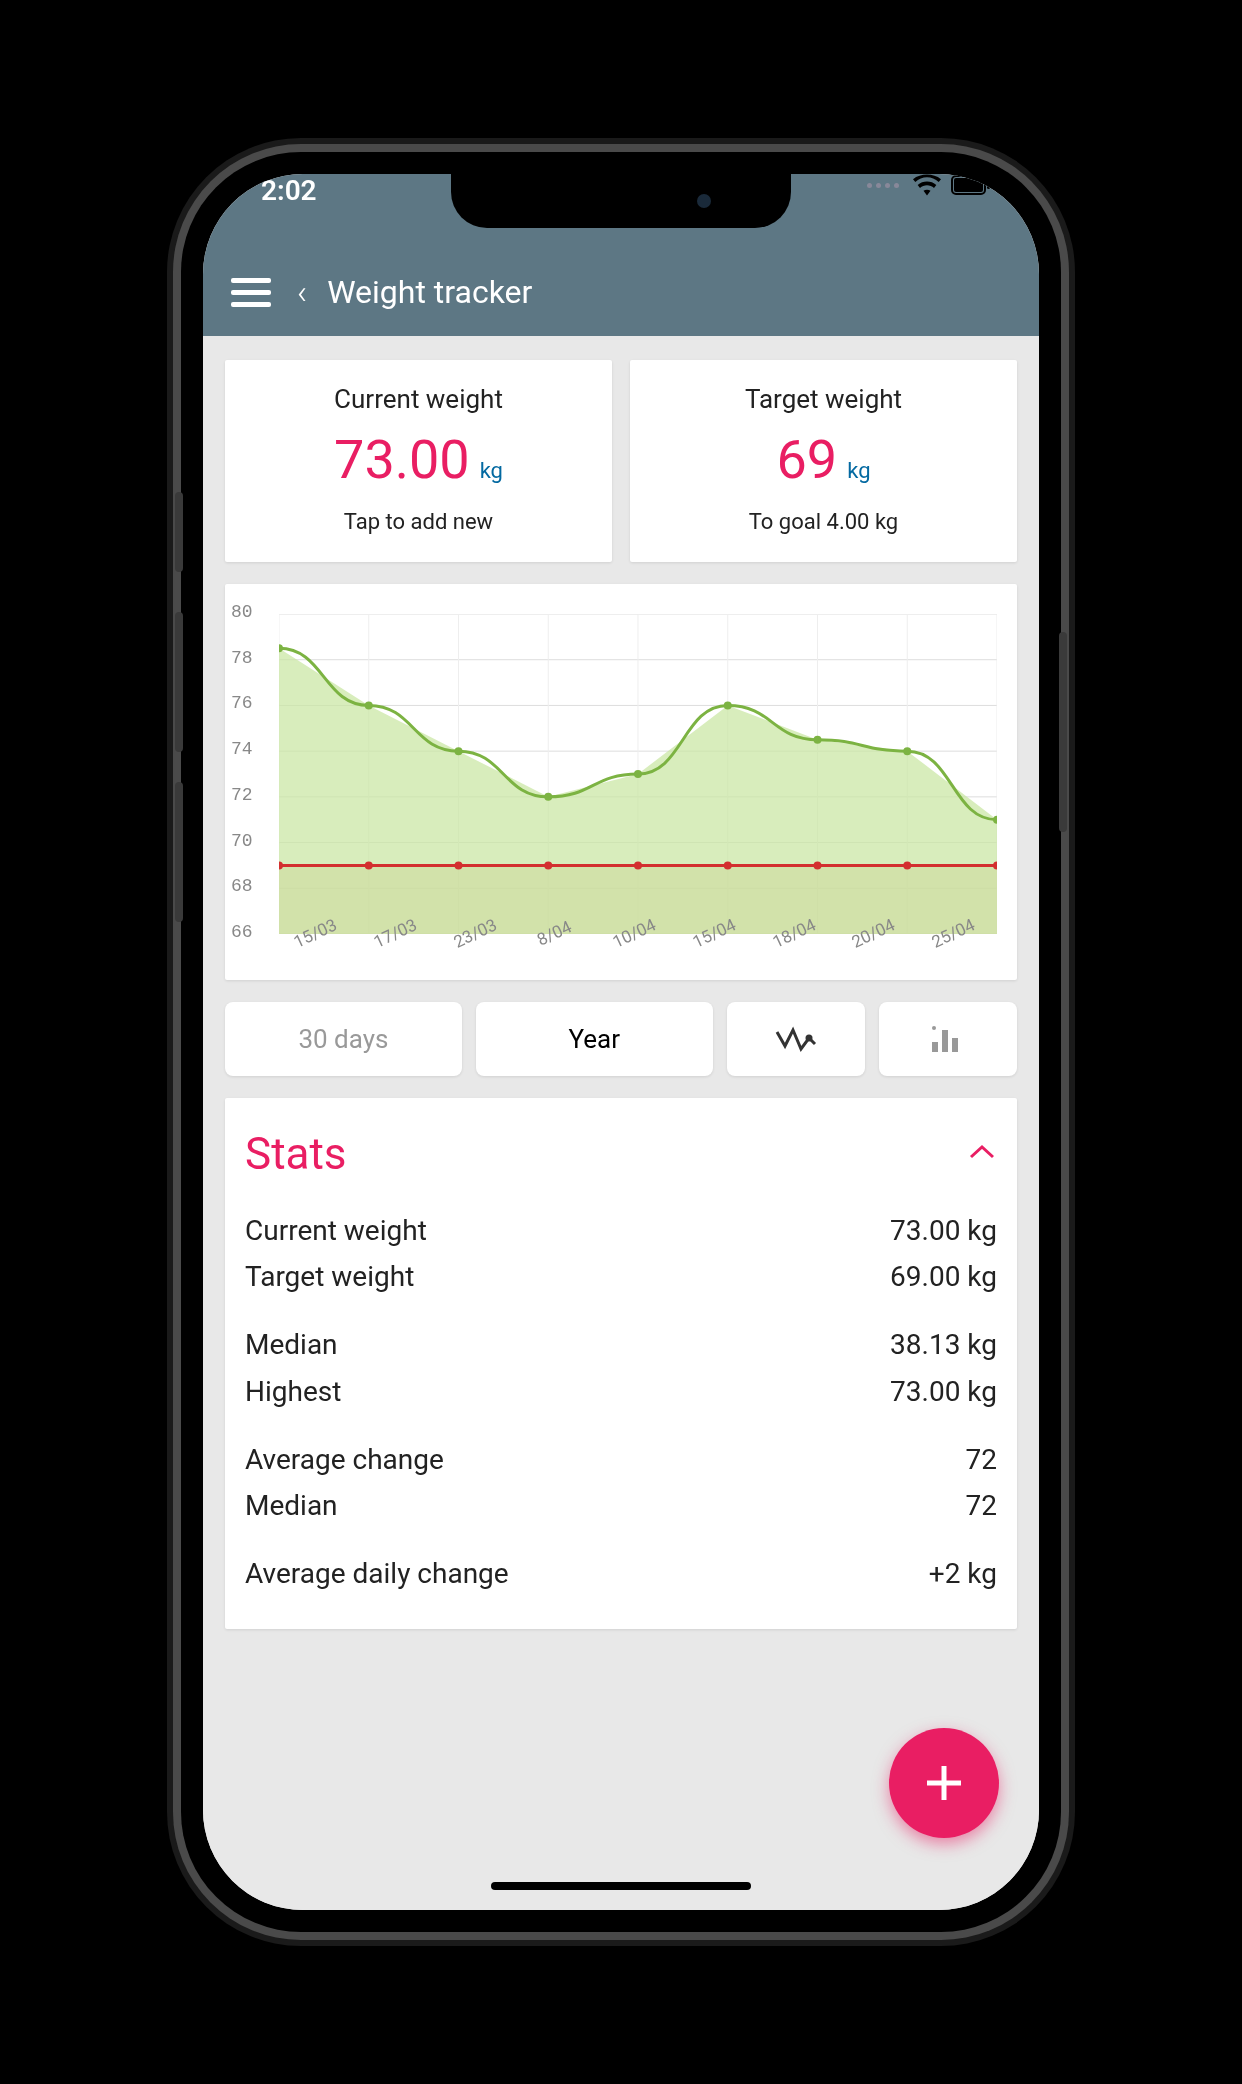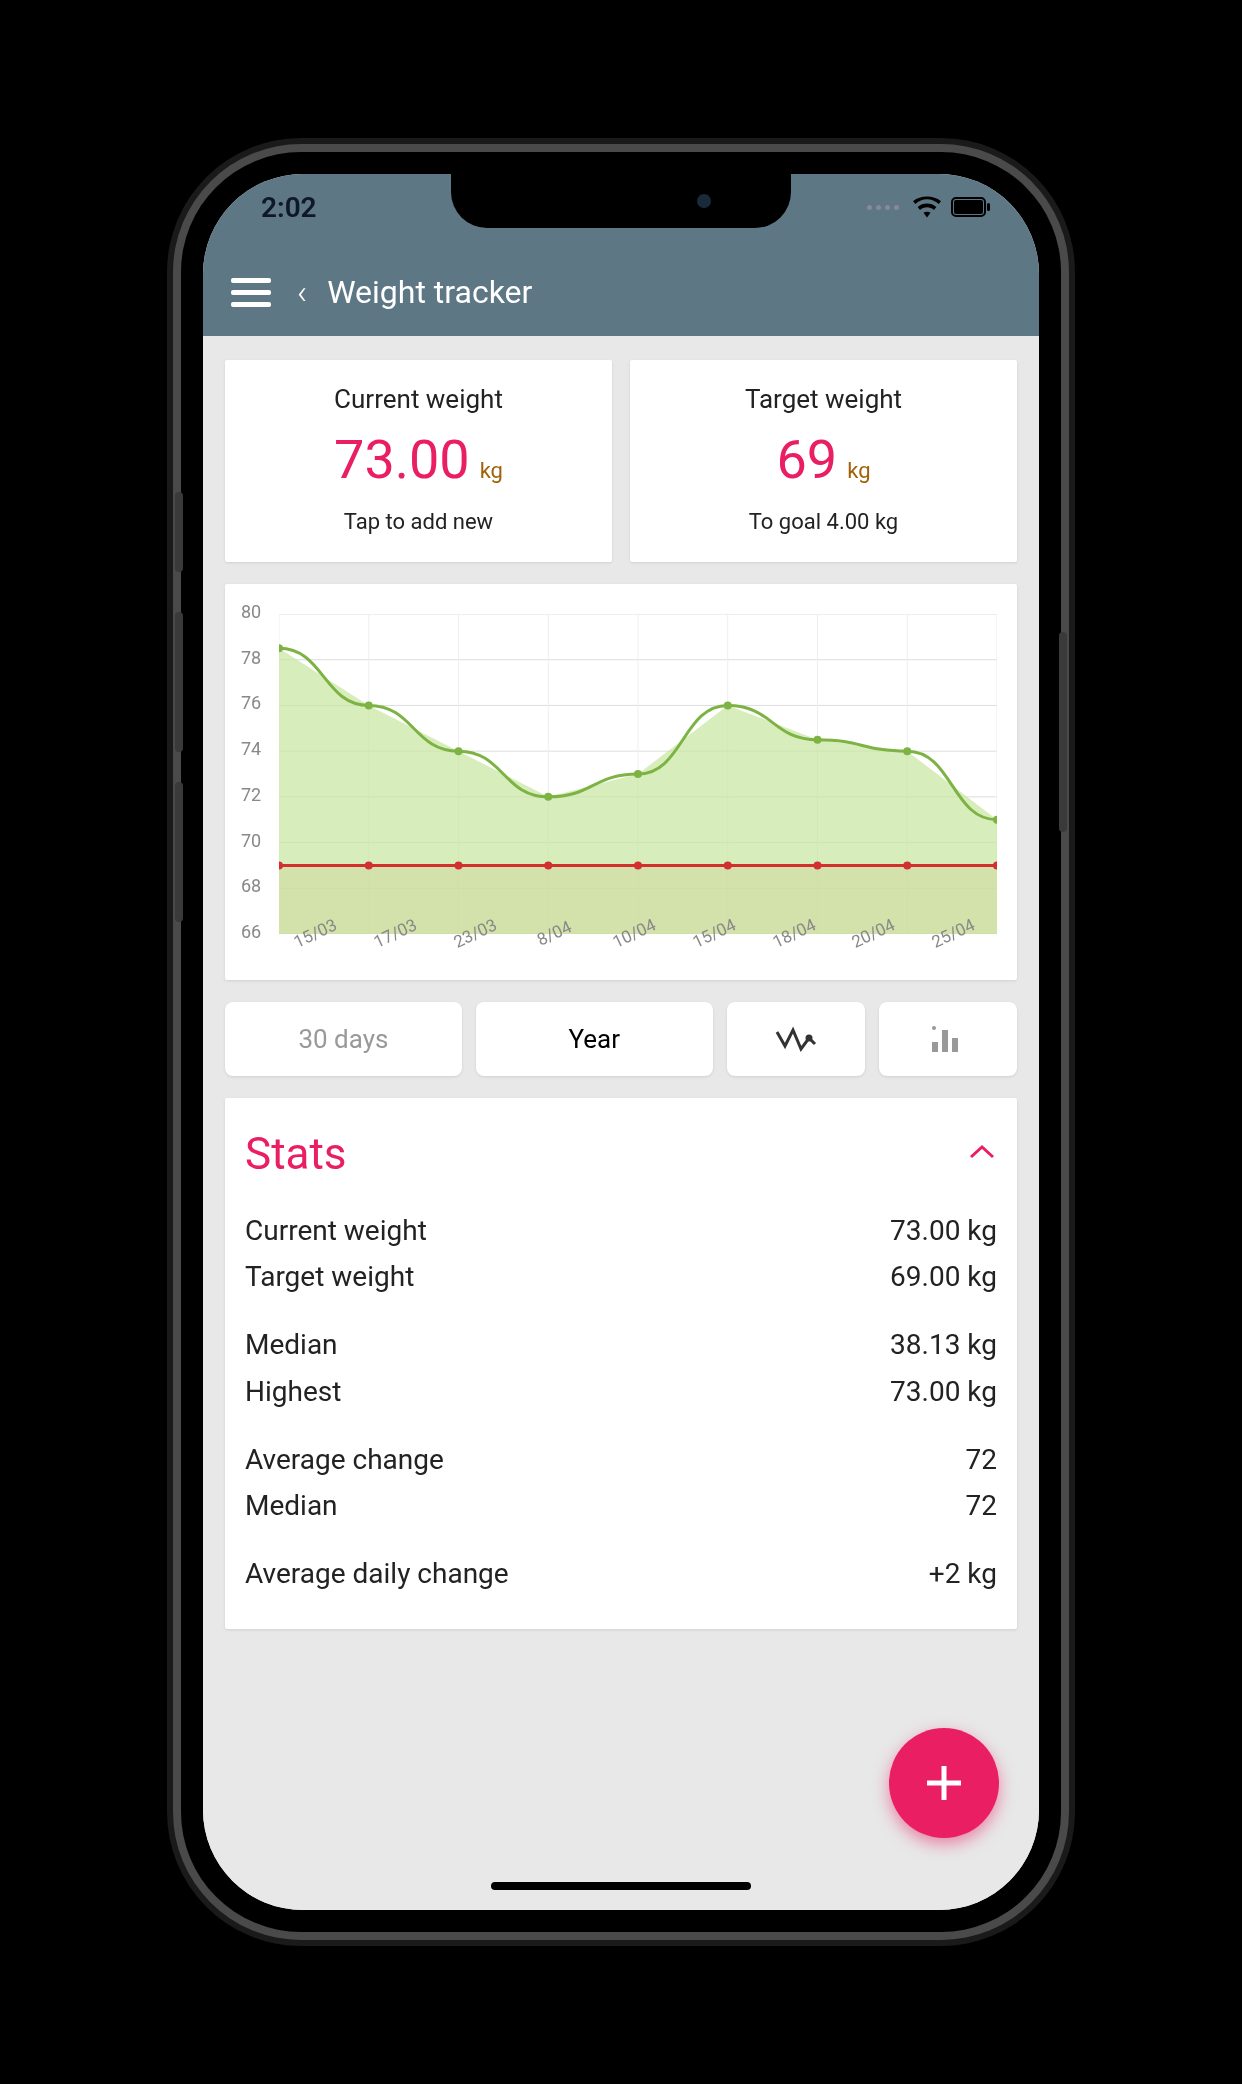--- a/index.html
+++ b/index.html
@@ -48,25 +48,25 @@
     top: 50%;
     width: 14px;
     height: 14px;
     background: #1a2a3a;
     border-radius: 50%;
     transform: translateY(-50%);
   }
   .status-bar {
     height: 74px;
     display: flex;
-    align-items: center;
+    align-items: flex-start;
     justify-content: space-between;
     padding: 0 48px 8px 58px;
     background: #5d7784;
-    color: #0f172a;
+    color: #ffffff;
     gap: 26px;
   }
   .status-time { font-size: 28px; font-weight: 600; }
   .status-icons { display: flex; gap: 10px; align-items: center; color:#000; }
   .wifi-icon svg, .battery-icon svg { display:block; }
   .signal-dots { display:flex; gap:4px; align-items:flex-end; margin-right:4px;}
   .signal-dots span{ width:5px;height:5px;background:#889;border-radius:50%;}
   .app-header {
     background: #5d7784;
     height: 88px;
@@ -91,31 +91,31 @@
     background:#fff;
     flex:1;
     padding: 24px 12px 28px;
     text-align:center;
     border-radius:2px;
     box-shadow: 0 1px 3px rgba(0,0,0,0.1);
   }
   .card-title { font-size:26px; color:#222; margin-bottom:14px;}
   .card-value-row { display:flex; align-items:baseline; justify-content:center; gap:10px;}
   .card-value { font-size:54px; color:#e91e63; font-weight:400;}
-  .card-unit { font-size:22px; color:#a16207;margin-top:29px; }
+  .card-unit { font-size:22px; color:#0369a1;margin-top:29px; }
   .card-sub { font-size:22px; color:#222; margin-top:18px;}
   .chart-card {
     background:#fff;
     margin-top:22px;
     padding: 30px 20px 20px 6px;
     border-radius:2px;
     box-shadow: 0 1px 3px rgba(0,0,0,0.1);
   }
   .chart-area { display:flex; }
-  .y-axis { display:flex; flex-direction:column; justify-content:space-between; font-size:18px; color:#888; text-align:center; padding-right:8px; width:48px;}
+  .y-axis { display:flex; flex-direction:column; justify-content:space-between; font-size:18px; color:#888; text-align:left; padding-right:8px; width:48px;font-family:Liberation Mono, monospace;}
   .y-axis div{ height:0; line-height:0; position:relative; top:-2px;}
   .plot-wrap { flex:1; position:relative; }
   .plot { width:100%; height:320px; display:block;}
   .x-axis { display:flex; font-size:17px; color:#888; padding-left:48px; margin-top:6px;}
   .x-axis div{ flex:1; text-align:center; transform: rotate(-25deg); transform-origin: left center; white-space:nowrap;}
   .tabs-row { display:flex; gap:14px; margin-top:22px;}
   .tab {
     background:#fff;
     border-radius:8px;
     box-shadow: 0 1px 3px rgba(0,0,0,0.1);

